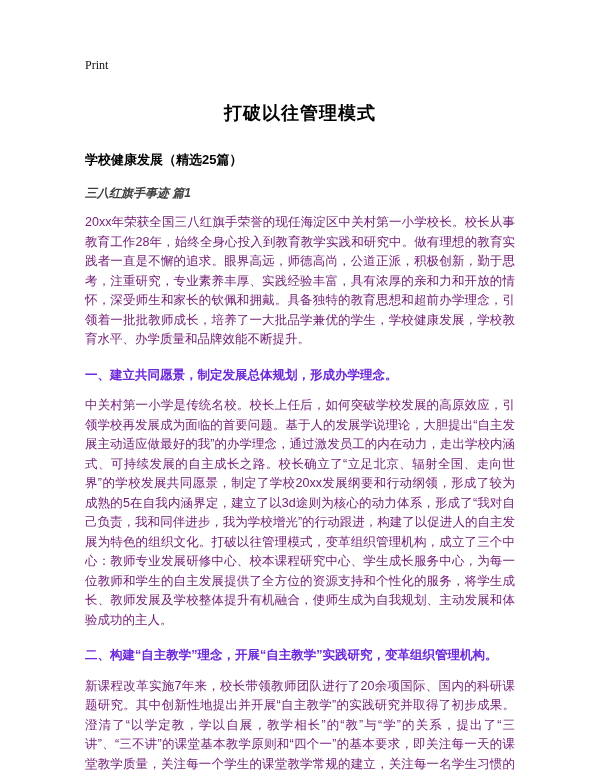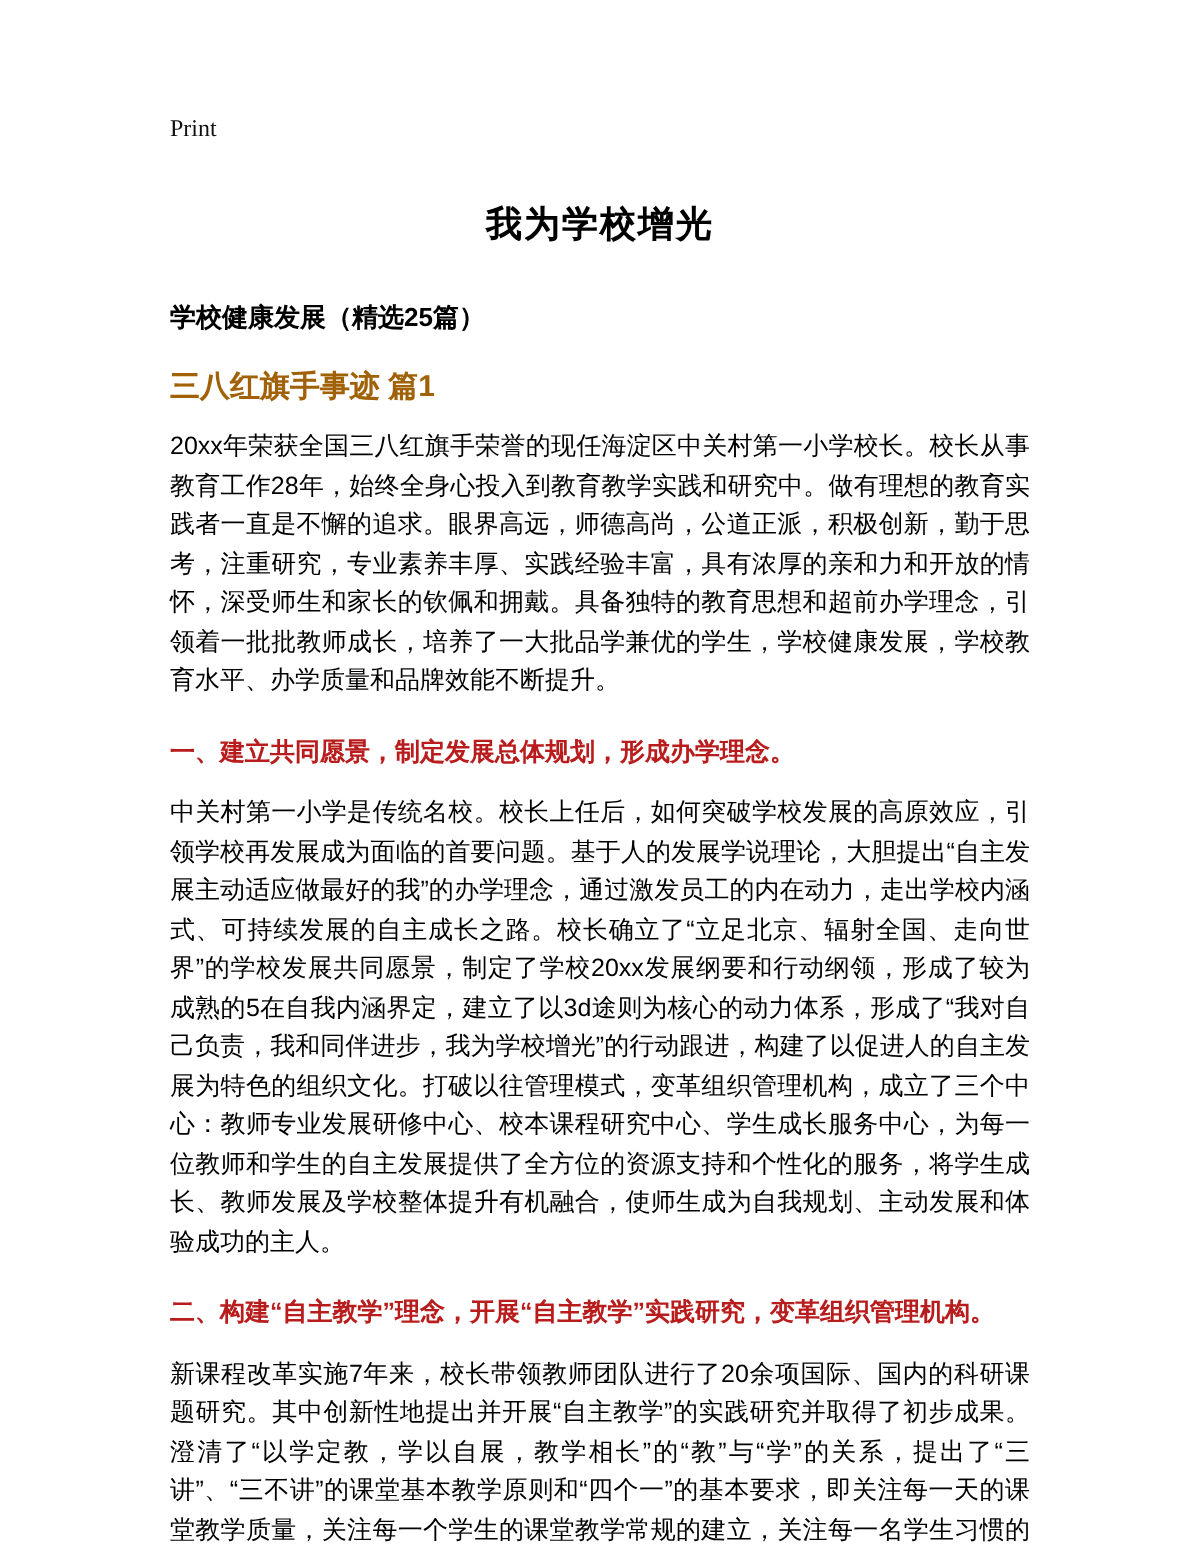--- a/index.html
+++ b/index.html
@@ -35,49 +35,50 @@
     margin: 14px 0 0 0;
     letter-spacing: 1px;
   }
   .doc-subtitle {
     font-size: 13px;
     font-weight: bold;
     color: #000000;
     margin: 26px 0 0 0;
   }
   .part-heading {
-    font-size: 15px;
+    font-size: 12px;
     font-weight: bold;
-    color: #a16207;
+    color: #404040;
     margin: 16px 0 0 0;
+    font-style: italic;
   }
   .sec-heading {
     font-size: 12.5px;
     font-weight: bold;
-    color: #b91c1c;
+    color: #6d28d9;
     line-height: 19.5px;
     text-align: justify;
     margin: 16px 0 0 0;
   }
   p.body-para {
     font-size: 12.5px;
     line-height: 19.5px;
     text-align: justify;
-    color: #000000;
+    color: #701a75;
     margin: 11px 0 16px 0;
   }
 </style>
 </head>
 <body>
 
 <div class="page">
 
   <div class="print-label">Print</div>
 
-  <h1 class="doc-title">我为学校增光</h1>
+  <h1 class="doc-title">打破以往管理模式</h1>
 
   <p class="doc-subtitle">学校健康发展（精选25篇）</p>
 
   <h2 class="part-heading">三八红旗手事迹 篇1</h2>
 
   <p class="body-para">20xx年荣获全国三八红旗手荣誉的现任海淀区中关村第一小学校长。校长从事教育工作28年，始终全身心投入到教育教学实践和研究中。做有理想的教育实践者一直是不懈的追求。眼界高远，师德高尚，公道正派，积极创新，勤于思考，注重研究，专业素养丰厚、实践经验丰富，具有浓厚的亲和力和开放的情怀，深受师生和家长的钦佩和拥戴。具备独特的教育思想和超前办学理念，引领着一批批教师成长，培养了一大批品学兼优的学生，学校健康发展，学校教育水平、办学质量和品牌效能不断提升。</p>
 
   <h3 class="sec-heading">一、建立共同愿景，制定发展总体规划，形成办学理念。</h3>
 
   <p class="body-para">中关村第一小学是传统名校。校长上任后，如何突破学校发展的高原效应，引领学校再发展成为面临的首要问题。基于人的发展学说理论，大胆提出“自主发展主动适应做最好的我”的办学理念，通过激发员工的内在动力，走出学校内涵式、可持续发展的自主成长之路。校长确立了“立足北京、辐射全国、走向世界”的学校发展共同愿景，制定了学校20xx发展纲要和行动纲领，形成了较为成熟的5在自我内涵界定，建立了以3d途则为核心的动力体系，形成了“我对自己负责，我和同伴进步，我为学校增光”的行动跟进，构建了以促进人的自主发展为特色的组织文化。打破以往管理模式，变革组织管理机构，成立了三个中心：教师专业发展研修中心、校本课程研究中心、学生成长服务中心，为每一位教师和学生的自主发展提供了全方位的资源支持和个性化的服务，将学生成长、教师发展及学校整体提升有机融合，使师生成为自我规划、主动发展和体验成功的主人。</p>

